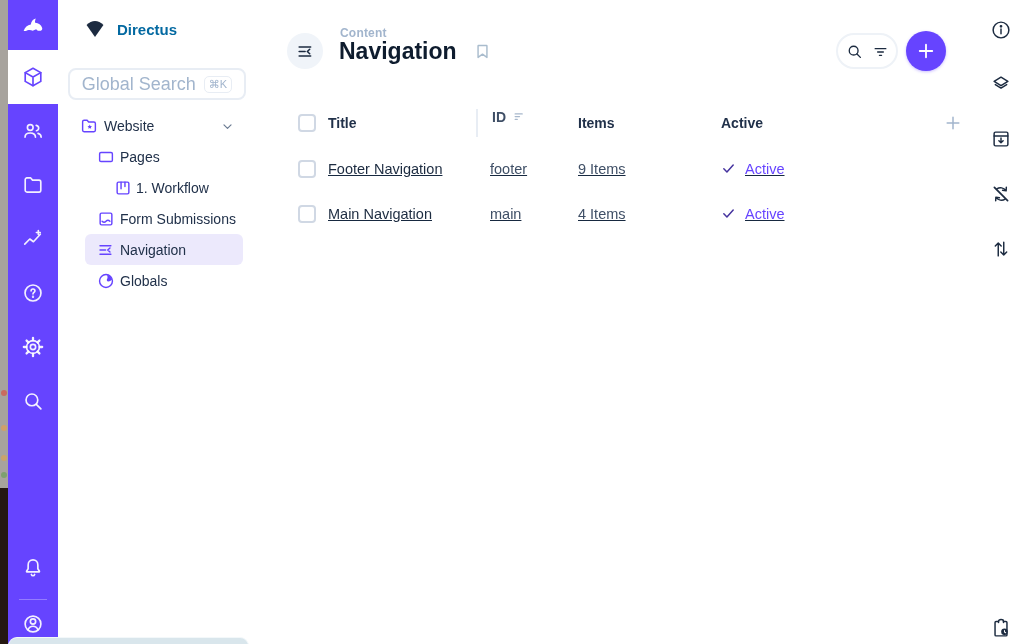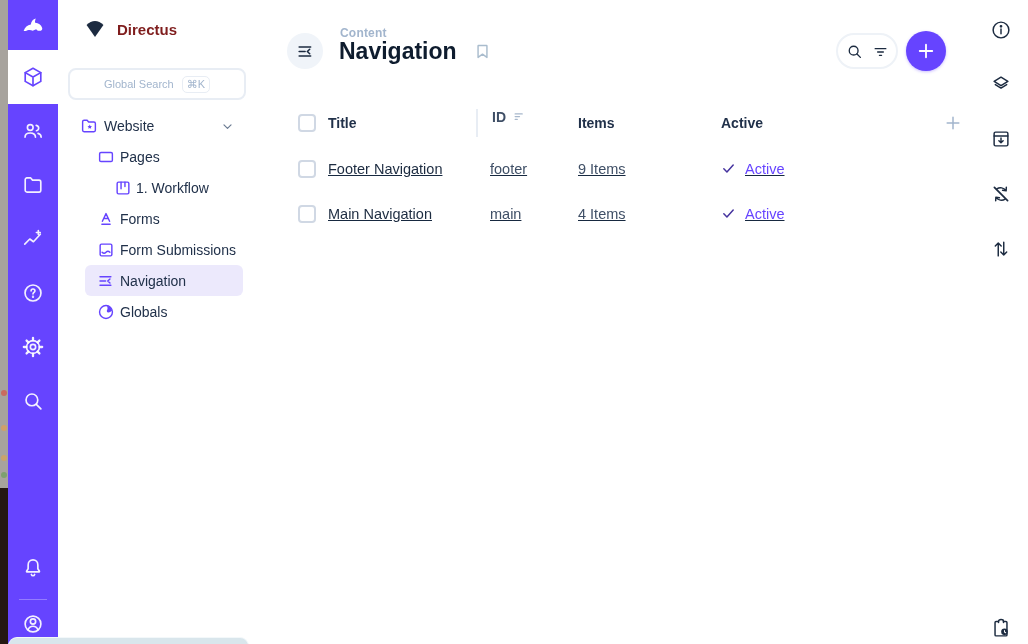--- a/index.html
+++ b/index.html
@@ -19,24 +19,24 @@
   .mod-tile svg { width:22px; height:22px; stroke:rgba(255,255,255,.92); fill:none; stroke-width:1.8; stroke-linecap:round; stroke-linejoin:round; }
   .mod-tile.active { background:#ffffff; }
   .mod-tile.active svg { stroke:#6644ff; }
   #mod-bottom { position:absolute; left:0; bottom:0; width:50px; }
   #mod-divider { width:28px; height:1px; background:rgba(255,255,255,.3); margin:4px auto; }
 
   
   #nav-sidebar { left:58px; top:0; width:224px; height:644px; background:#fff; }
   #project-header { position:absolute; left:26px; top:18px; display:flex; align-items:center; gap:11px; }
   #project-header svg { width:22px; height:22px; }
-  #project-name { font-size:15px; font-weight:bold; color:#7f1d1d; }
+  #project-name { font-size:15px; font-weight:bold; color:#0369a1; }
   #global-search { position:absolute; left:10px; top:68px; width:178px; height:32px;
     border:2px solid #e8edf4; border-radius:8px; display:flex; align-items:center; justify-content:center; gap:8px; cursor:text; background:#fff; }
-  #global-search .ph { font-size:11px; color:#a2b5cd; }
+  #global-search .ph { font-size:18px; color:#a2b5cd; }
   #global-search .kbd { font-size:11px; color:#a2b5cd; border:1.5px solid #e8edf4; border-radius:5px; padding:1px 4px; }
 
   #nav-tree { position:absolute; left:0; top:110px; width:224px; }
   .tree-row { position:relative; height:31px; cursor:pointer;padding-left:20px; }
   .tree-row .hl { position:absolute; left:27px; top:0; width:158px; height:31px; background:#ece9fc; border-radius:6px; }
   .tree-ic { position:absolute; top:6.5px; width:18px; height:18px; }
   .tree-ic svg { width:18px; height:18px; stroke:#6644ff; fill:none; stroke-width:1.9; stroke-linecap:round; stroke-linejoin:round; }
   .tree-lb { position:absolute; top:50%; transform:translateY(-50%); font-size:14px; font-weight:500; color:#21314a; white-space:nowrap; }
   .lvl0 .tree-ic { left:22px; } .lvl0 .tree-lb { left:46px; }
   .lvl1 .tree-ic { left:39px; } .lvl1 .tree-lb { left:62px; }
@@ -195,26 +195,20 @@
             <rect x="3.5" y="6" width="17" height="12" rx="1.8"></rect>
           </svg></span>
       <span class="tree-lb">Pages</span>
     </div>
     <div class="tree-row lvl2">
       <span class="tree-ic"><svg viewBox="0 0 24 24">
             <rect x="4.2" y="4.2" width="15.6" height="15.6" rx="1.8"></rect>
             <path d="M9.4 4.2 V13 M14.6 4.2 V10"></path>
           </svg></span>
       <span class="tree-lb">1. Workflow</span>
-    </div>
-    <div class="tree-row lvl1">
-      <span class="tree-ic"><svg viewBox="0 0 24 24">
-            <path d="M7.2 15 12 4.8 16.8 15 M9 11.4 h6 M6.5 19 h11"></path>
-          </svg></span>
-      <span class="tree-lb">Forms</span>
     </div>
     <div class="tree-row lvl1">
       <span class="tree-ic"><svg viewBox="0 0 24 24">
             <rect x="4.2" y="4.2" width="15.6" height="15.6" rx="1.8"></rect>
             <path d="M6.8 15 c1.8 1.8 3.5 1.8 5.2 0 s3.4-1.8 5.2 0"></path>
           </svg></span>
       <span class="tree-lb">Form Submissions</span>
     </div>
     <div class="tree-row lvl1">
       <span class="hl"></span>

